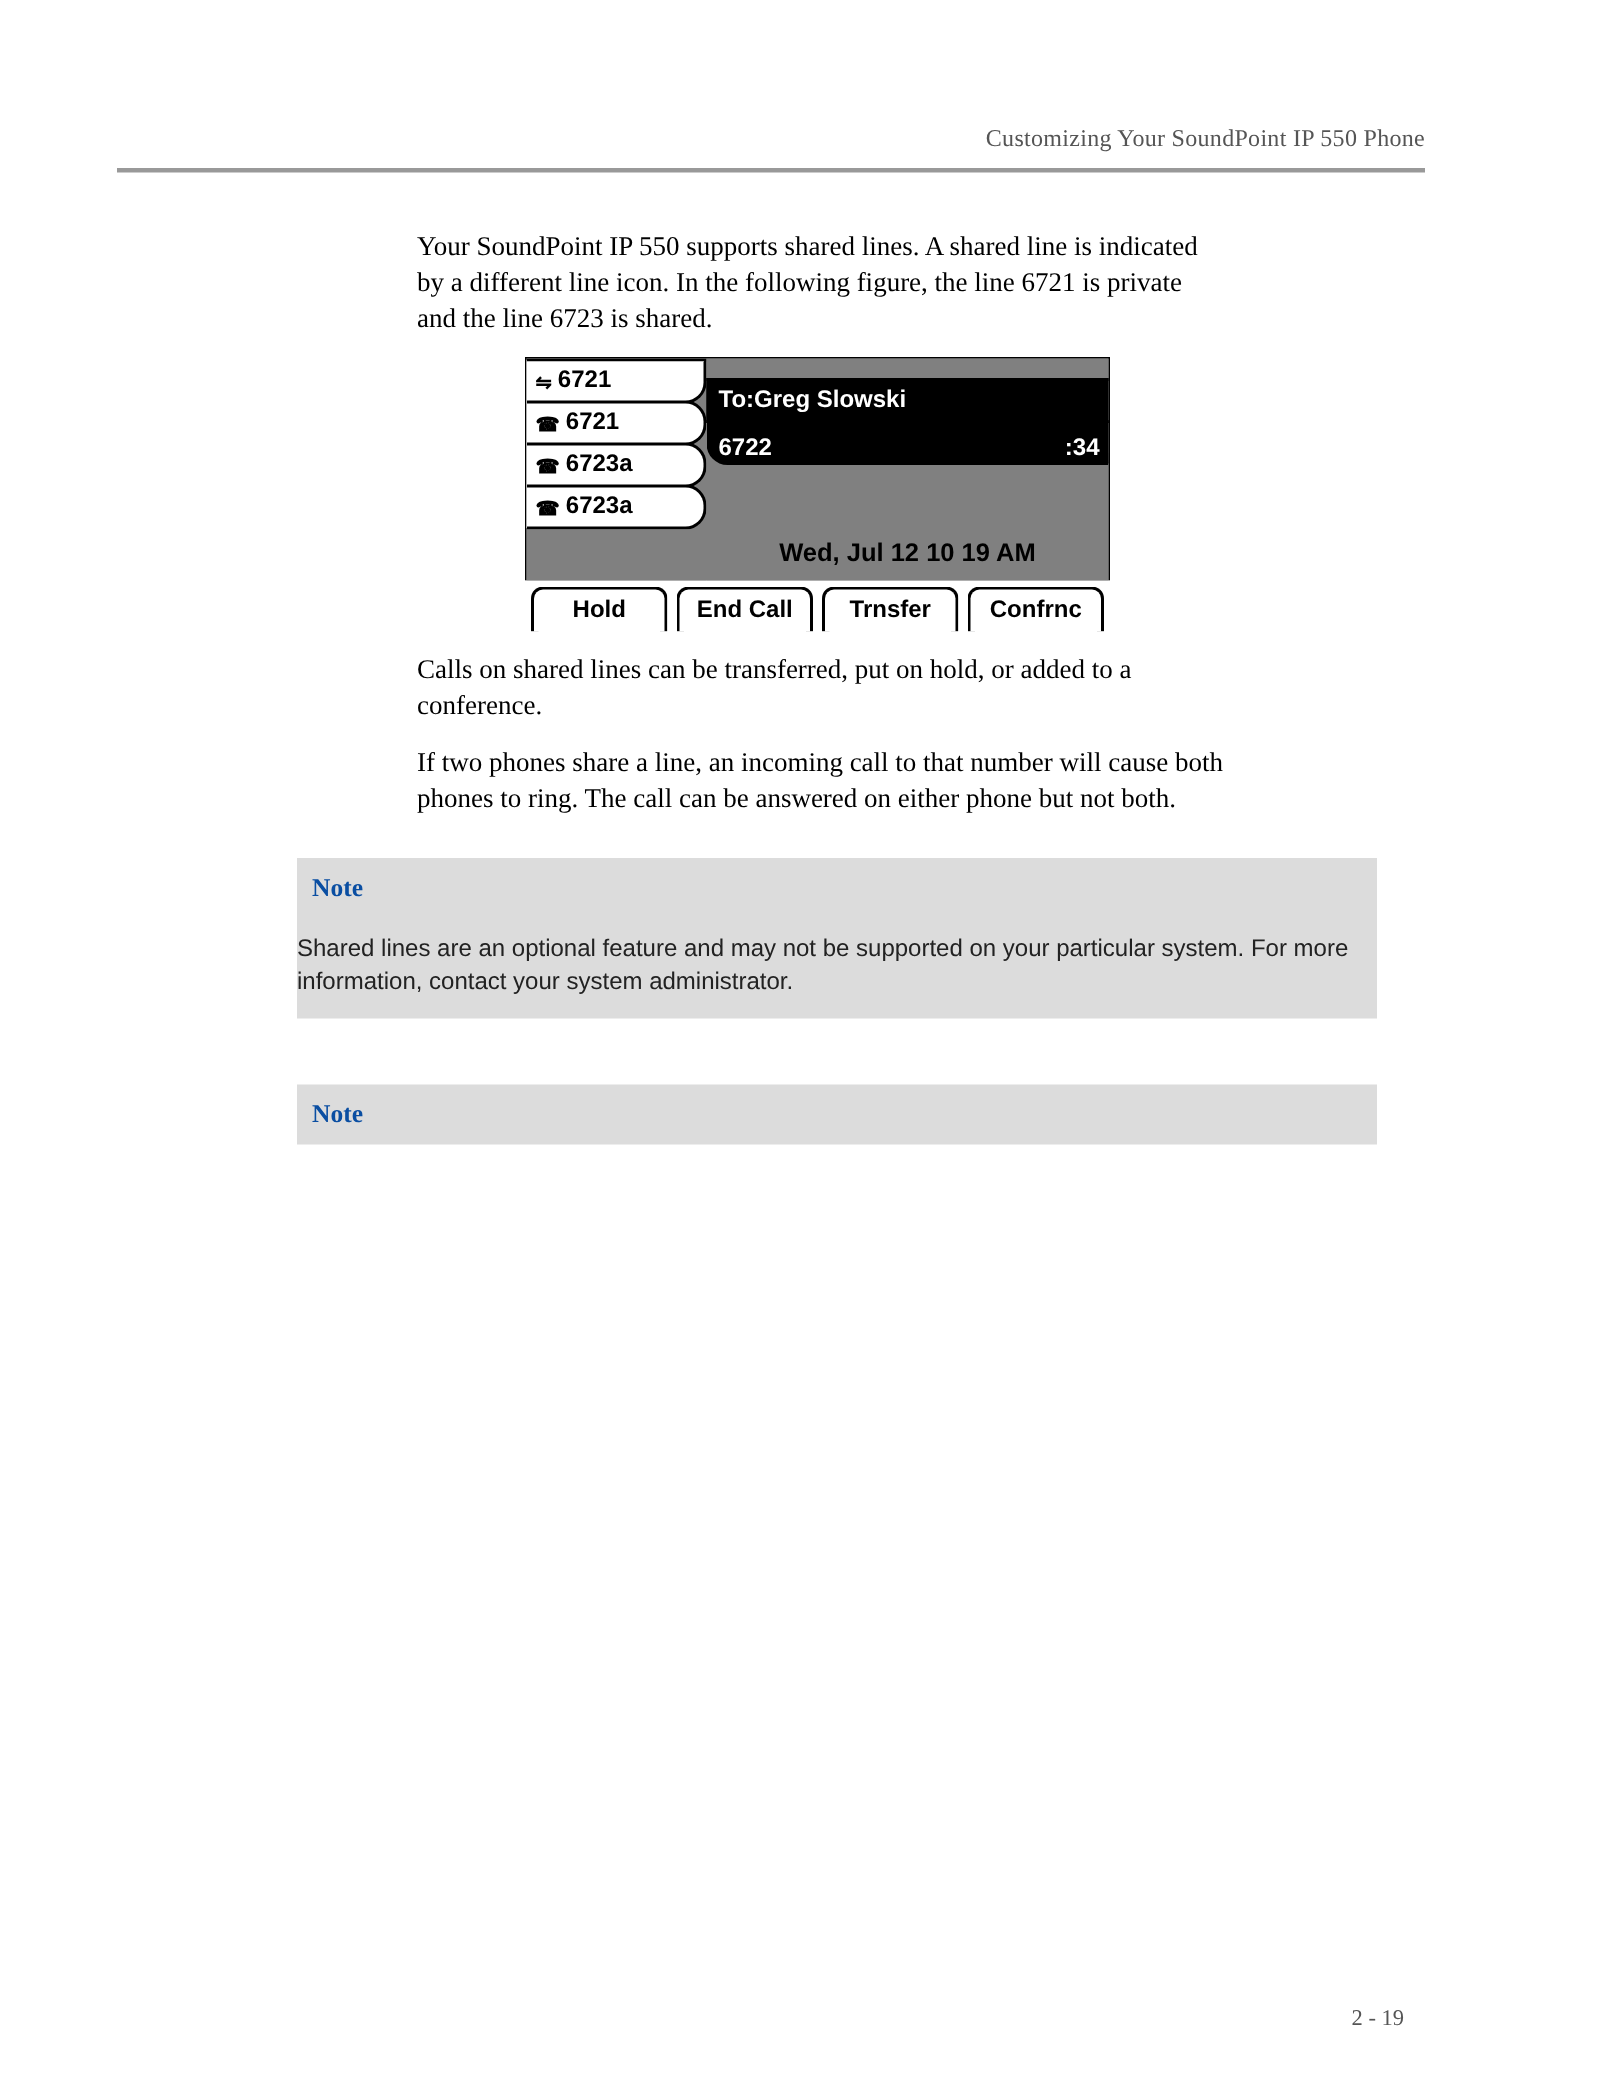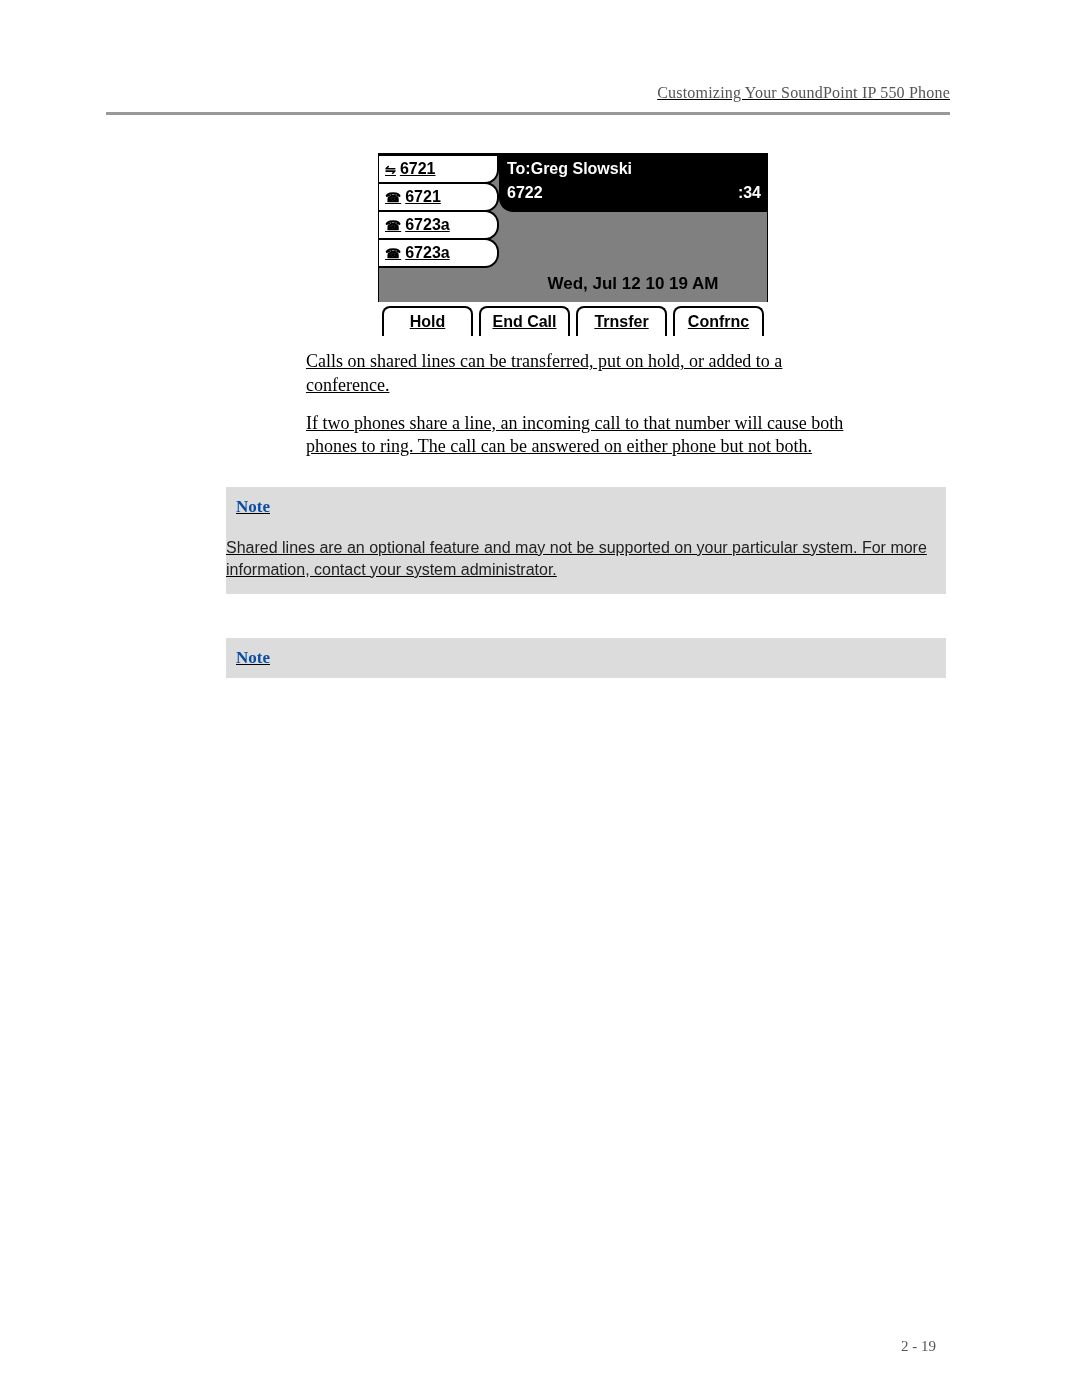--- a/index.html
+++ b/index.html
@@ -6,23 +6,22 @@
   body{
     width:1080px;
     height:1397px;
     position:relative;
     font-family:Georgia, 'Times New Roman', serif;
     color:#000;
   }
   .page{
     position:absolute;
     left:0; right:0; top:0; bottom:0;
-    padding:84px 130px 0 106px;
+    padding:84px 130px 0 78px;
     box-sizing:border-box;
-    text-decoration:underline;
   }
   .running-head{
     text-align:right;
     font-size:16px;
     color:#555;
     letter-spacing:0.2px;
   }
   .head-rule{
     border:none;
     border-top:3px solid #999;
@@ -92,30 +91,31 @@
     color:#fff;
     height:26px;
     border:2px solid #000;
     border-right:none;
     display:flex;
     align-items:center;
     padding:0 6px;
     font-size:16px;
     font-weight:700;
     margin-bottom:-2px;
+    margin-top:13px;
   }
   .call-num{
     background:#000;
     color:#fff;
     height:26px;
     border:2px solid #000;
     border-right:none;
     border-radius:0 0 0 14px;
     display:flex;
-    align-items:flex-start;
+    align-items:flex-end;
     justify-content:space-between;
     padding:0 6px;
     font-size:16px;
     font-weight:700;
   }
   .datetime{
     position:absolute;
     bottom:8px;
     left:0; right:0;
     text-align:center;
@@ -181,20 +181,21 @@
 </head>
 <body>
 
 <div class="page">
 
   <div class="running-head">Customizing Your SoundPoint IP 550 Phone</div>
   <hr class="head-rule">
 
 
   <div class="body-col">
+    <p class="body">Your SoundPoint IP 550 supports shared lines. A shared line is indicated by a different line icon. In the following figure, the line 6721 is private and the line 6723 is shared.</p>
 
     <div class="lcd">
       <div class="lcd-top">
         <div class="lcd-lines">
           <div class="line-key first">
             <span class="ico">⇋</span>
             <span>6721</span>
           </div>
           <div class="line-key">
             <span class="ico">☎</span>

